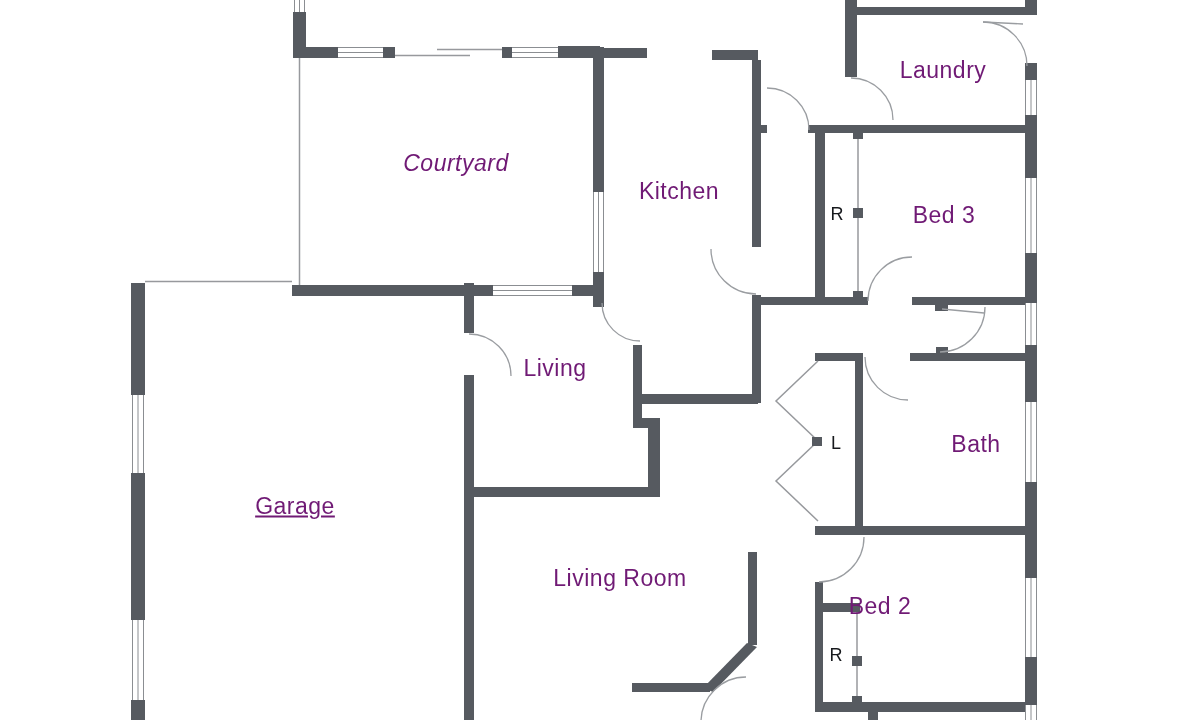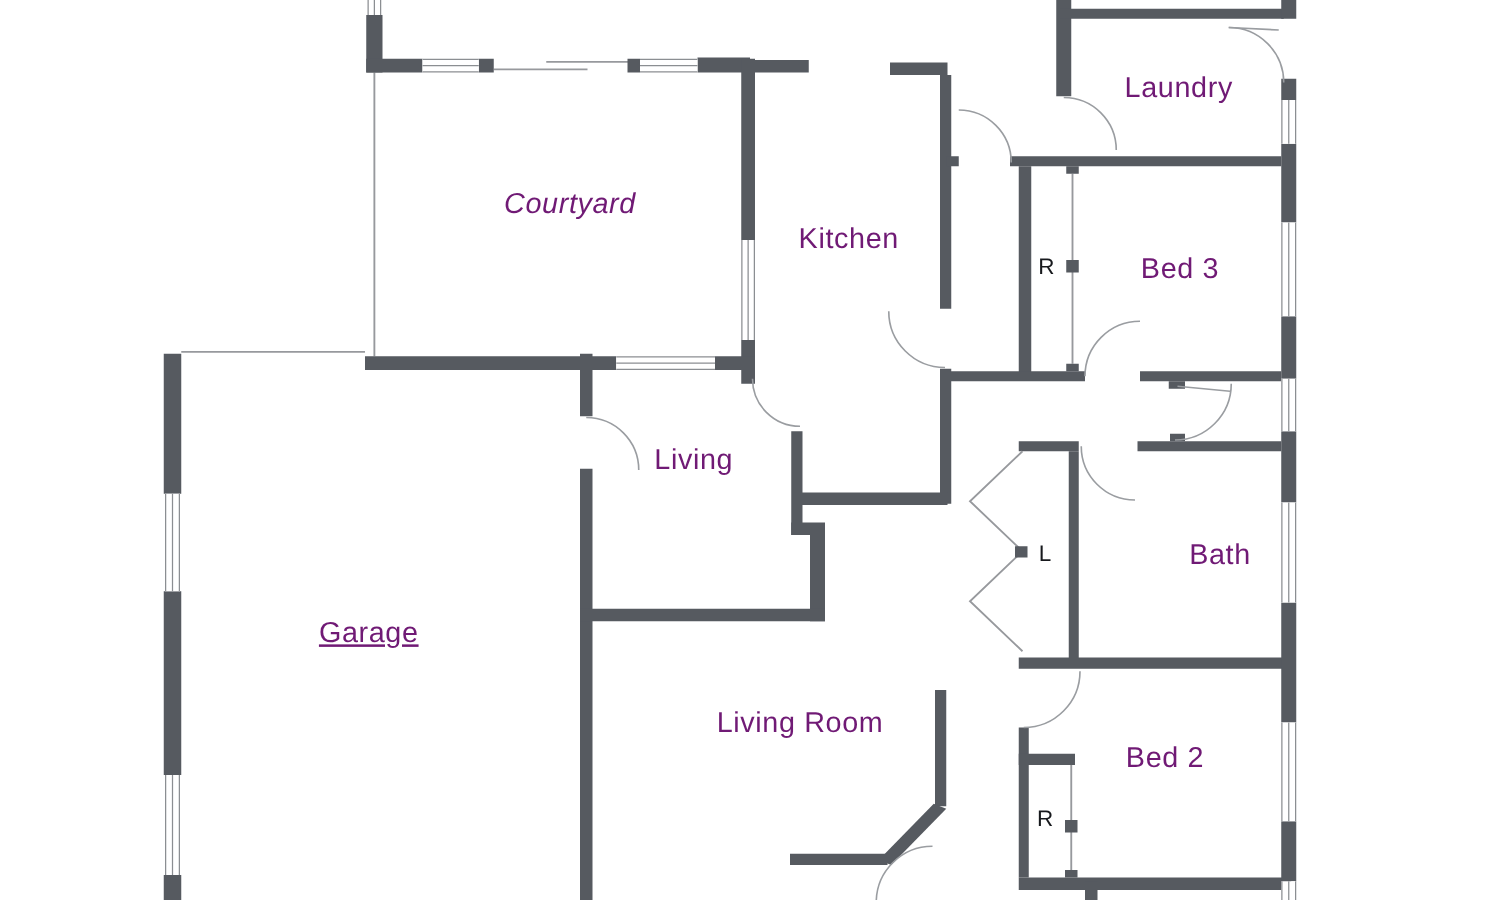--- a/index.html
+++ b/index.html
@@ -217,19 +217,19 @@
   </g>
 </svg>
 
   <div class="room-label" style="left:456px;top:163px;font-style:italic;">Courtyard</div>
   <div class="room-label" style="left:679px;top:191px;">Kitchen</div>
   <div class="room-label" style="left:943px;top:70px;">Laundry</div>
   <div class="room-label" style="left:944px;top:215px;">Bed 3</div>
   <div class="room-label" style="left:555px;top:368px;">Living</div>
   <div class="room-label" style="left:943px;top:444px;margin-left:33px;">Bath</div>
   <div class="room-label" style="left:295px;top:506px;text-decoration:underline;">Garage</div>
-  <div class="room-label" style="left:640px;top:578px;">Living Room</div>
-  <div class="room-label" style="left:932px;top:606px;">Bed 2</div>
+  <div class="room-label" style="left:620px;top:578px;">Living Room</div>
+  <div class="room-label" style="left:880px;top:606px;">Bed 2</div>
 
   <div class="closet-label" style="left:837px;top:214px;">R</div>
   <div class="closet-label" style="left:836px;top:443px;">L</div>
   <div class="closet-label" style="left:836px;top:655px;">R</div>
 </div>
 
 </body></html>

